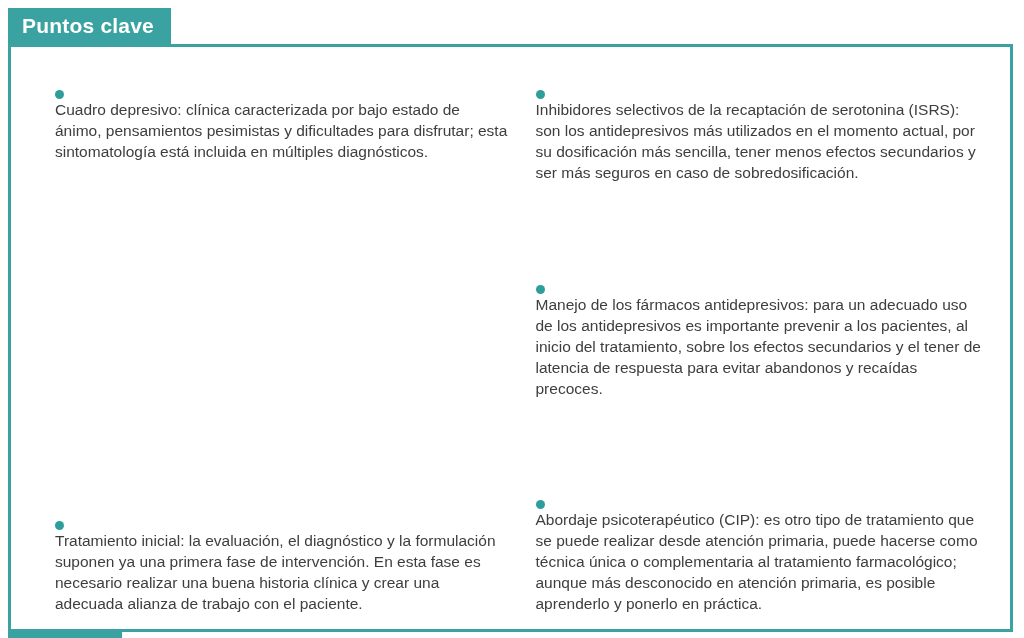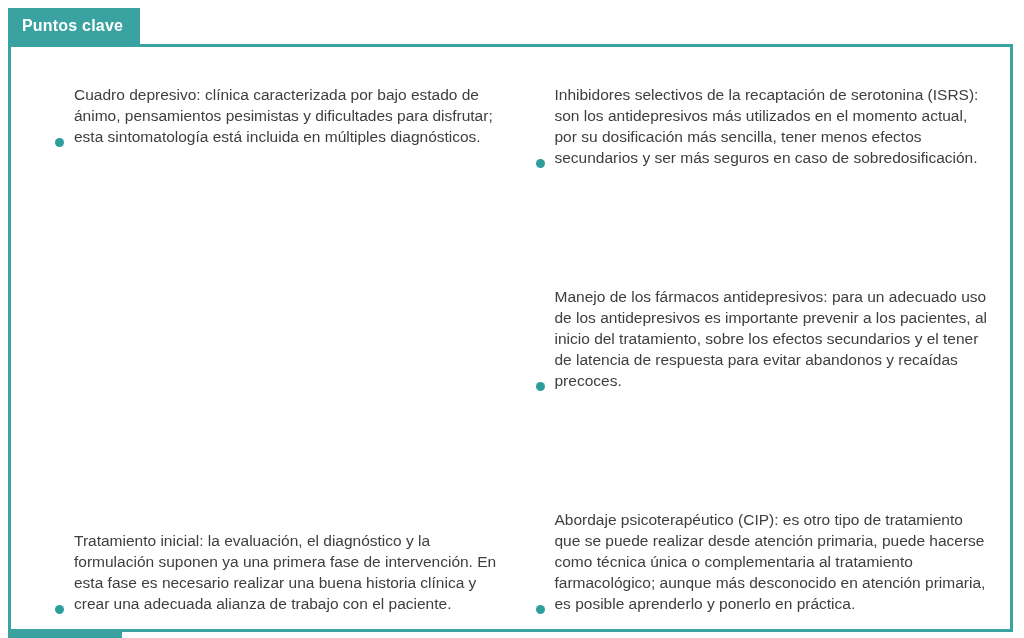--- a/index.html
+++ b/index.html
@@ -26,21 +26,21 @@
     top: 8px;
     height: 37px;
     background: var(--teal);
     color: #ffffff;
     display: flex;
     align-items: center;
     padding: 0 17px 2px 14px;
     z-index: 2;
   }
   .section-tab .tab-label {
-    font-size: 16px;
+    font-size: 21px;
     font-weight: bold;
     letter-spacing: 0.2px;
   }
   .key-points-box {
     position: absolute;
     left: 8px;
     top: 44px;
     width: 1005px;
     height: 588px;
     border: 3px solid var(--teal);
@@ -56,24 +56,25 @@
     grid-template-columns: 1fr 1fr;
     column-gap: 28px;
   }
   .points-column {
     display: flex;
     flex-direction: column;
     justify-content: space-between;
   }
   .key-point {
     display: flex;
-    align-items: flex-end;
+    align-items: flex-start;
     color: var(--text);
     font-size: 15.5px;
     line-height: 21px;
+    flex-direction: column;
   }
   .bullet {
     flex: 0 0 9px;
     width: 9px;
     height: 9px;
     border-radius: 50%;
     background: var(--bullet);
     margin-top: 6px;
     margin-right: 10px;
   }

